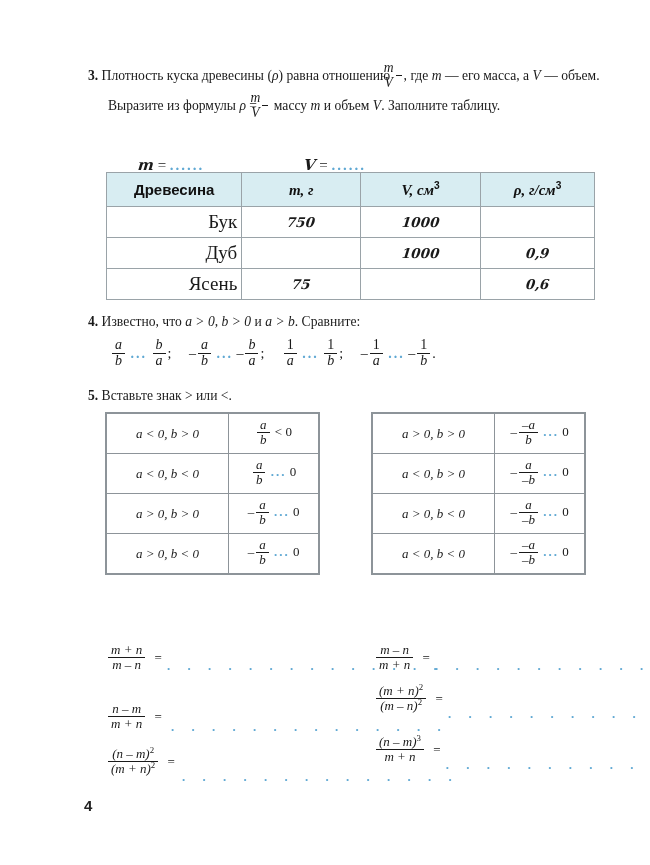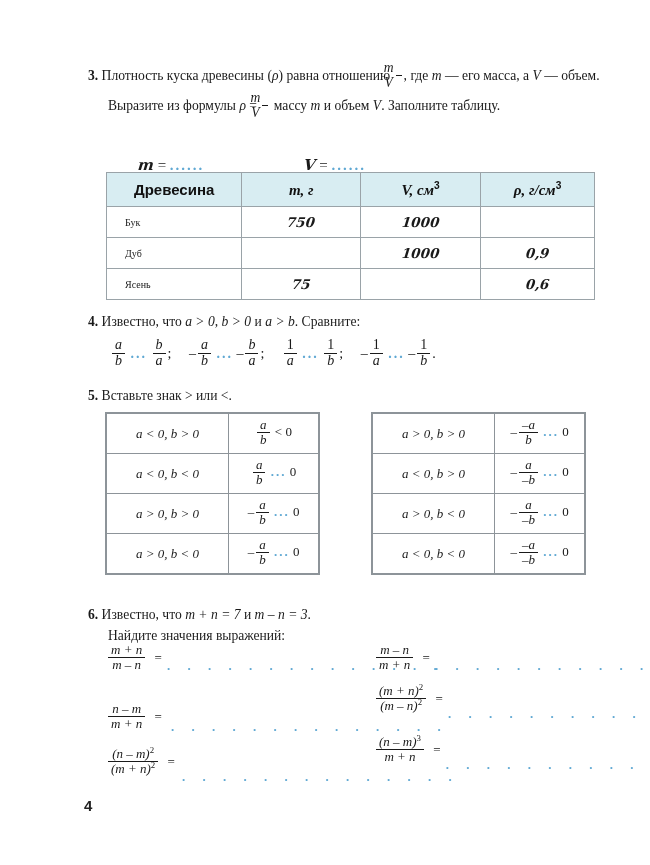--- a/index.html
+++ b/index.html
@@ -35,21 +35,21 @@
         transform:skewX(-6deg);display:inline-block;}
   .mvline .gap{display:inline-block;width:92px;}
 
   
   #dtable{position:absolute;left:106px;top:172px;width:489px;
           border-collapse:collapse;font-size:12.5px;}
   #dtable th,#dtable td{border:1px solid #9aa3a8;height:30px;text-align:center;
           padding:0 4px;font-weight:normal;}
   #dtable thead th{background:#d8edf2;font-family:"Liberation Sans",sans-serif;
           font-weight:bold;font-size:15px;height:33px;color:#111;}
-  #dtable tbody td.name{text-align:left;padding-left:18px;font-size:10px;
+  #dtable tbody td.name{text-align:right;padding-left:18px;font-size:19px;
           font-family:"Liberation Serif",serif;}
   #dtable tbody td.val{font-family:"DejaVu Serif",serif;font-style:italic;font-weight:bold;
           font-size:13.5px;}
   #dtable tbody td.val span{display:inline-block;transform:skewX(-6deg);}
   .c1{width:132px;} .c2{width:120px;} .c3{width:120px;} .c4{width:115px;}
 
   
   #task4{left:88px;top:311px;width:520px;}
   #task4 .body{margin-left:20px;text-indent:-20px;}
   #task4 .row{margin-top:7px;margin-left:22px;font-size:14px;}
@@ -268,30 +268,20 @@
         <td class="cond mi">a &lt; 0, b &lt; 0</td>
         <td class="expr">
           <span class="mi">–</span><span class="frac"><span class="num mi">–a</span><span class="den mi">–b</span></span>
           <span class="dots">...</span>
           <span class="mn">0</span>
         </td>
       </tr>
     </tbody>
   </table>
 
-  <div class="ex exhead" id="task6">
-    <div class="body">
-      <span class="exnum">6.</span>
-      <span>Известно, что</span>
-      <span class="mi">m + n = 7</span>
-      <span>и</span>
-      <span class="mi">m – n = 3</span><span>.</span>
-    </div>
-    <div class="sub">Найдите значения выражений:</div>
-  </div>
 
   <div class="qgrid">
 
     <div class="qrow">
       <span class="qcell left">
         <span class="frac">
           <span class="num mi">m + n</span>
           <span class="den mi">m – n</span>
         </span>
         <span class="eq">=</span>

